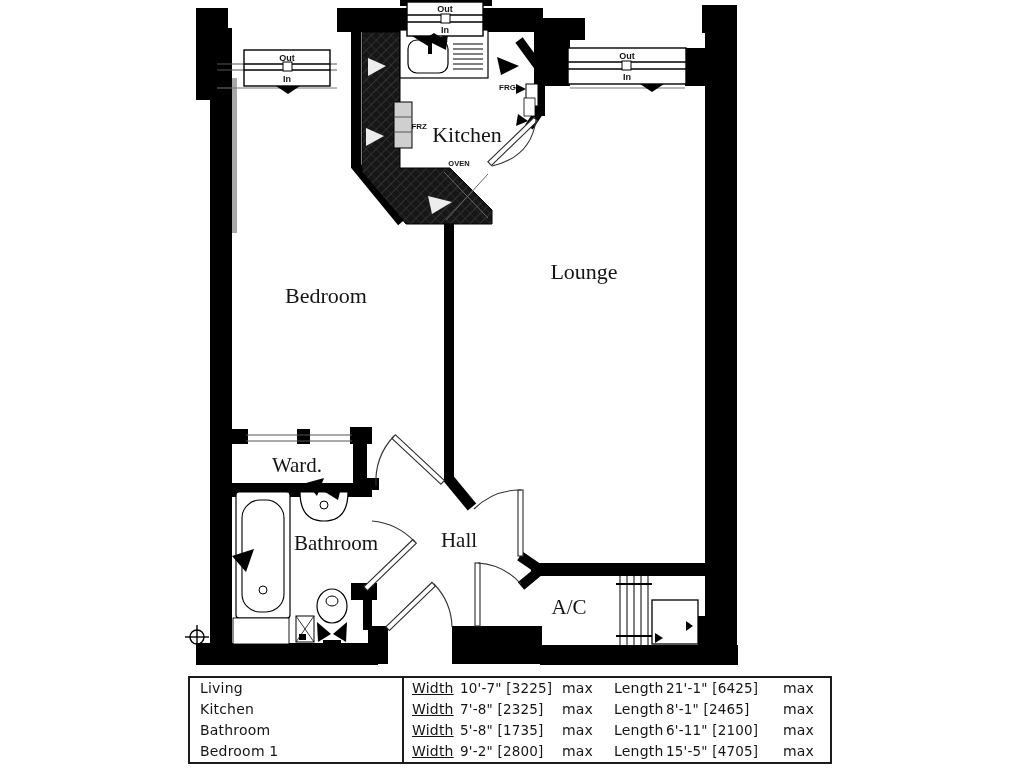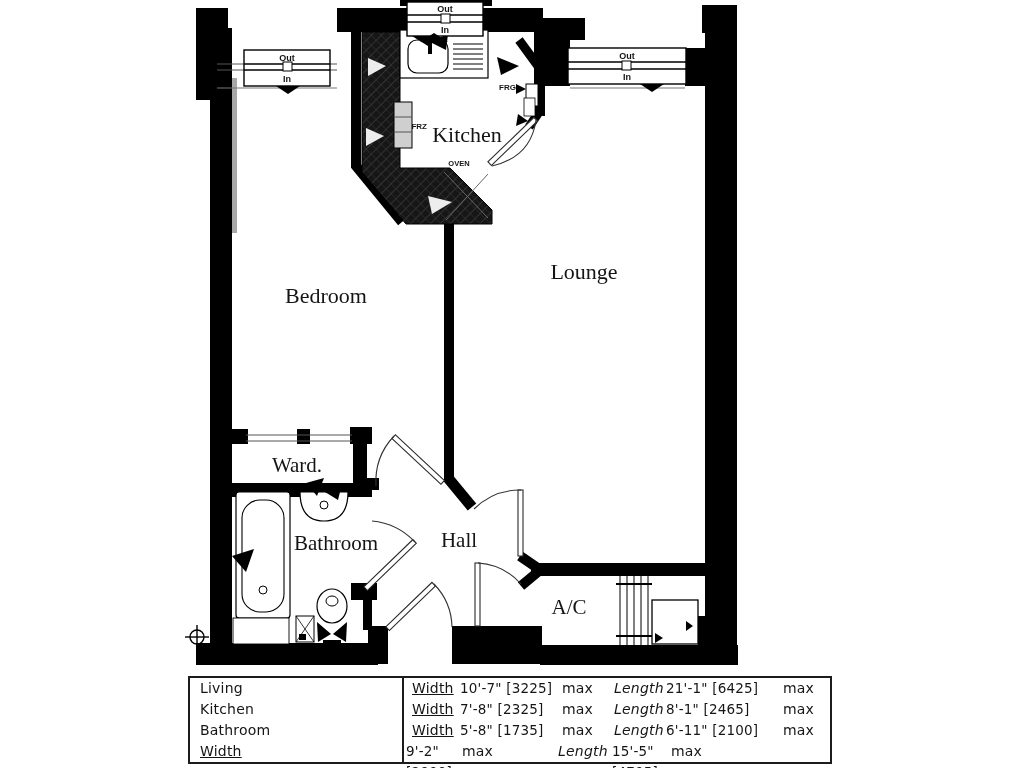--- a/index.html
+++ b/index.html
@@ -11,21 +11,21 @@
   #dims{position:absolute;left:188px;top:676px;width:644px;height:88px;
         border:2px solid #1c1c1c;box-sizing:border-box;background:#fff;color:#151515;}
   #dims .vdiv{position:absolute;left:212px;top:0;bottom:0;width:2px;background:#1c1c1c;}
   #dims .row{display:grid;grid-template-columns:212px 54px 100px 56px 54px 112px 1fr;
              height:21px;line-height:21px;font-size:14px;letter-spacing:0.2px;
              font-family:"DejaVu Sans",sans-serif;}
   #dims .row .c1{padding-left:10px;}
   #dims .row .c2{padding-left:10px;text-decoration:underline;}
   #dims .row .c3{padding-left:4px;font-size:13.5px;}
   #dims .row .c4{padding-left:6px;}
-  #dims .row .c5{padding-left:2px;font-style:italic;}
+  #dims .row .c5{padding-left:2px;}
   #dims .row .c6{font-size:13.5px;}
   #dims .row .c7{padding-left:5px;}
 </style>
 </head>
 <body>
 
 <div id="stage">
 
 <svg width="1024" height="768" viewBox="0 0 1024 768">
   <defs>
@@ -269,20 +269,21 @@
   <div class="row">
     <span class="c1">Bathroom</span>
     <span class="c2">Width</span>
     <span class="c3">5'-8" [1735]</span>
     <span class="c4">max</span>
     <span class="c5">Length</span>
     <span class="c6">6'-11" [2100]</span>
     <span class="c7">max</span>
   </div>
   <div class="row">
+    <span class="c1">Bedroom  1</span>
     <span class="c2">Width</span>
     <span class="c3">9'-2" [2800]</span>
     <span class="c4">max</span>
     <span class="c5">Length</span>
     <span class="c6">15'-5" [4705]</span>
     <span class="c7">max</span>
   </div>
 </div>
 
 </div>

